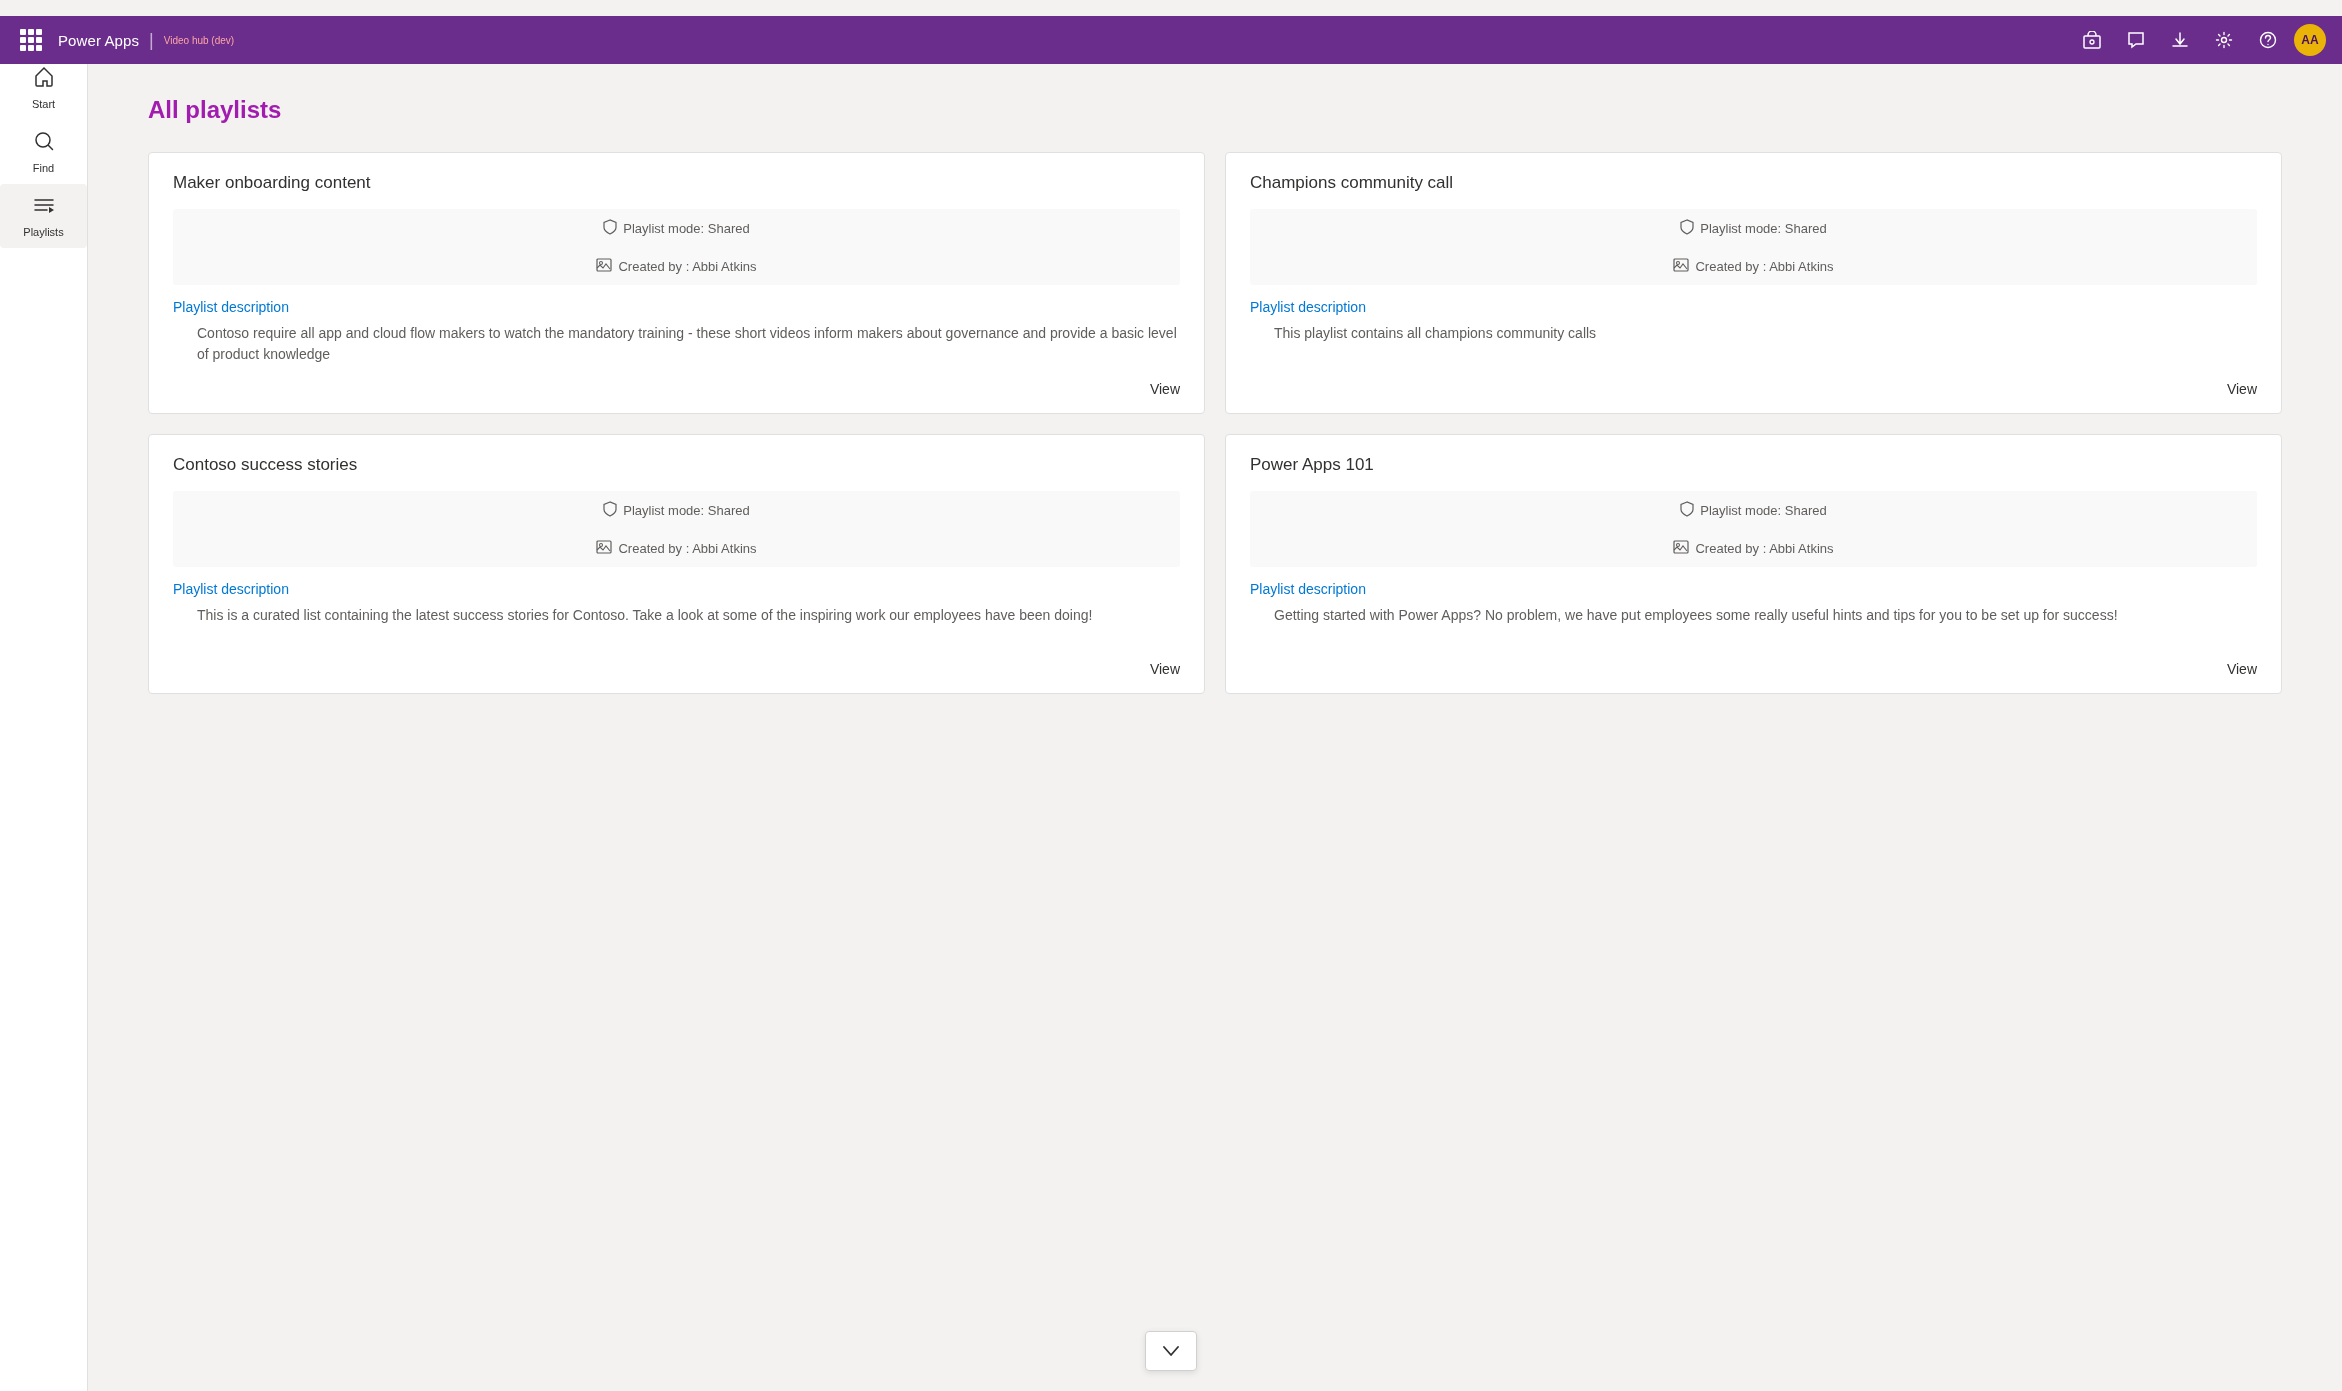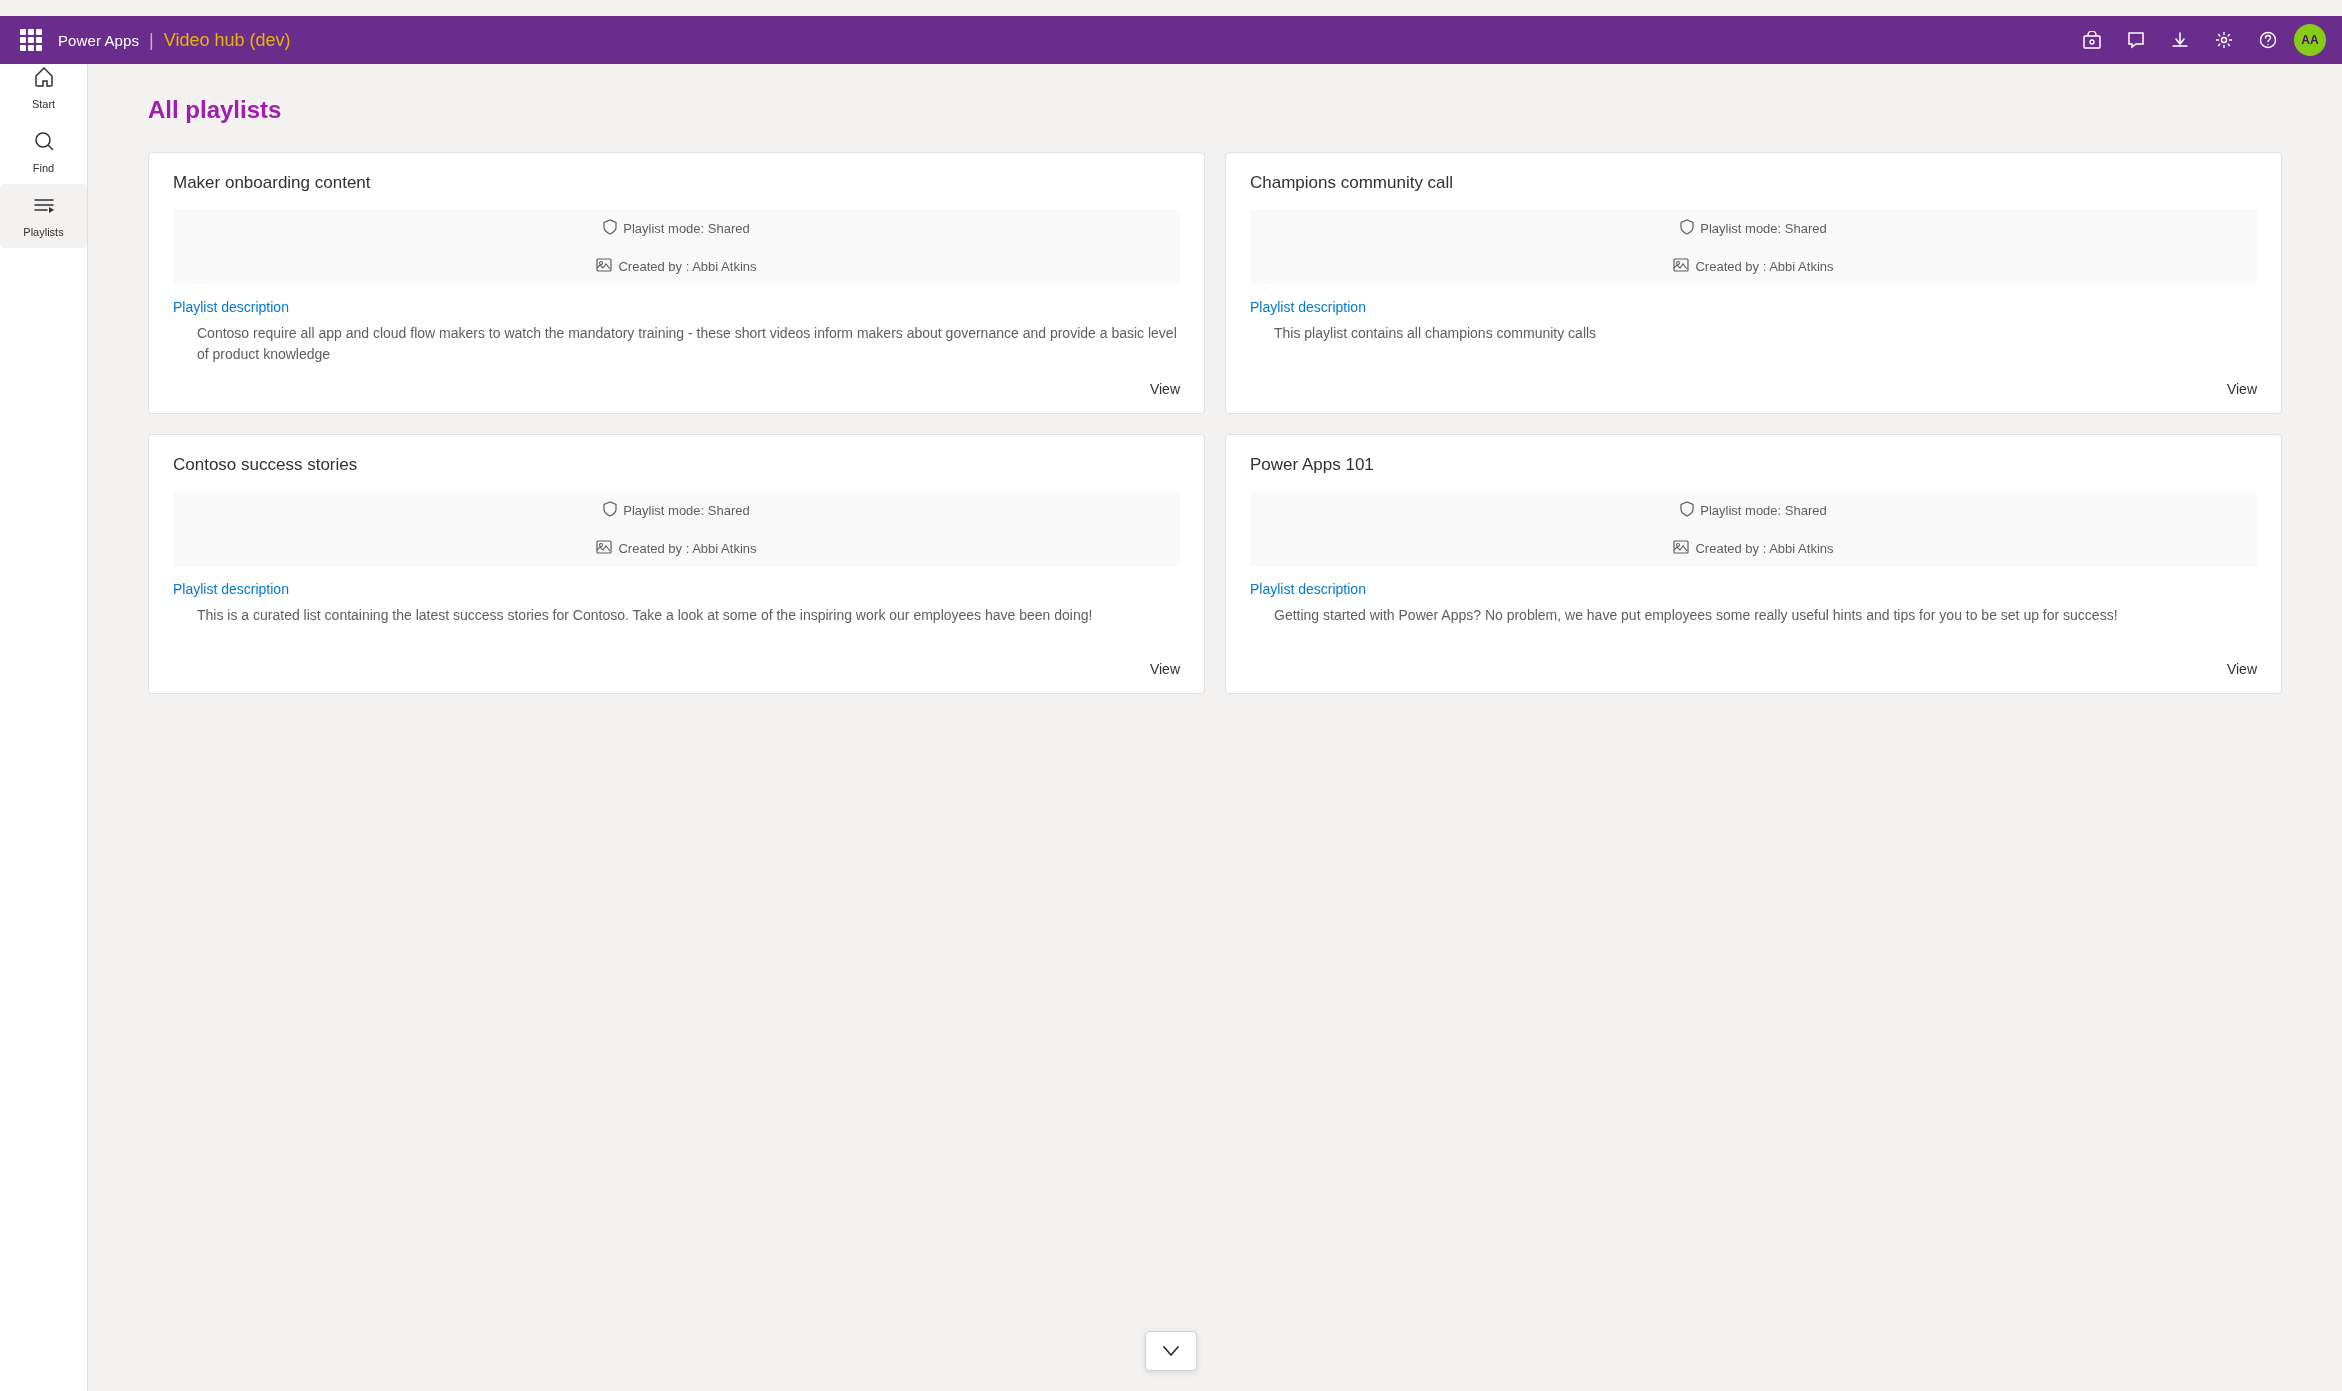--- a/index.html
+++ b/index.html
@@ -43,42 +43,42 @@
       color: white;
       letter-spacing: 0.1px;
     }
     .topbar-separator {
       margin: 0 10px;
       color: rgba(255,255,255,0.6);
       font-size: 18px;
       font-weight: 200;
     }
     .topbar-app {
-      font-size: 18px;
-      color: #eab308;
+      font-size: 10px;
+      color: #fca5a5;
       font-weight: 400;
     }
     .topbar-actions {
       margin-left: auto;
       display: flex;
       align-items: center;
       gap: 8px;
     }
     .topbar-icon-btn {
       width: 36px; height: 36px;
       display: flex; align-items: center; justify-content: center;
       border-radius: 4px;
       cursor: pointer;
       color: white;
       font-size: 18px;
     }
     .avatar {
       width: 32px; height: 32px;
       border-radius: 50%;
-      background: #84cc16;
+      background: #eab308;
       display: flex; align-items: center; justify-content: center;
       font-size: 12px;
       font-weight: 600;
       color: #4a1060;
       cursor: pointer;
     }
 
     
     .sidebar {
       position: fixed;

